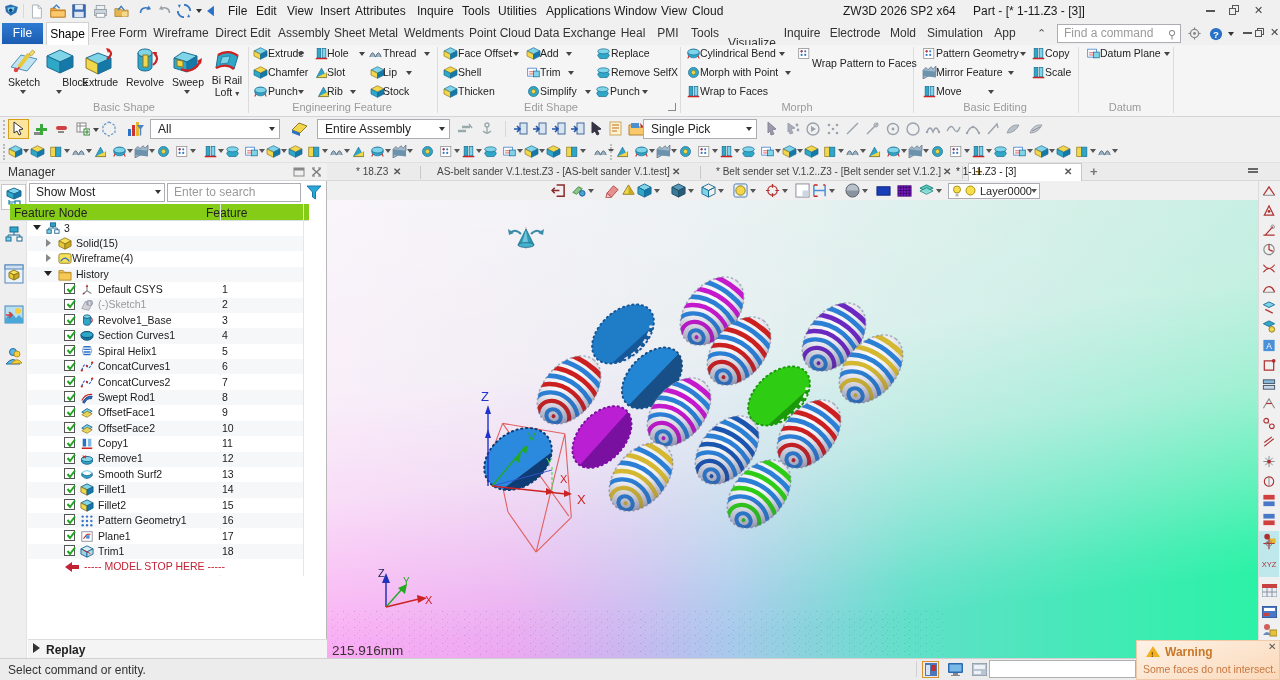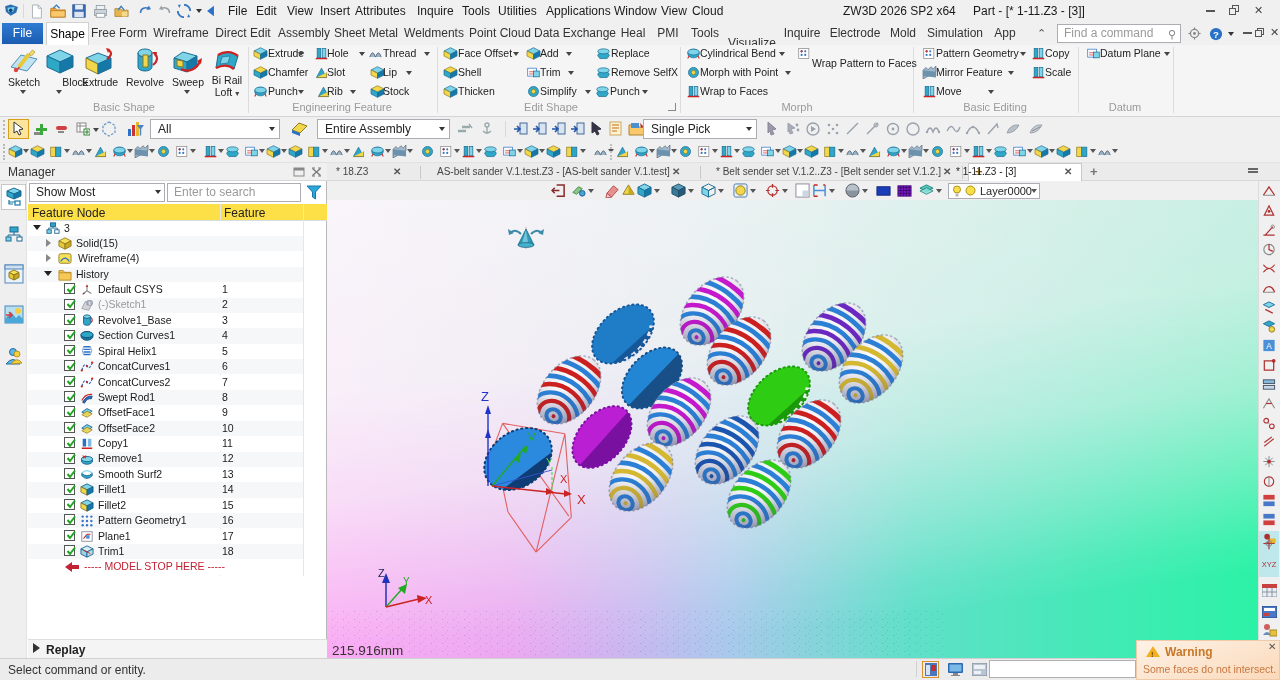--- a/index.html
+++ b/index.html
@@ -1086,21 +1086,21 @@
       <rect x="1" y="1" width="10" height="2.5" fill="#888"></rect>
     </svg>
   </div>
 <div class="ico" style="left:311px;top:167px">
     <svg width="11" height="10" viewBox="0 0 11 10">
       <path d="M1.5 1.5 L9.5 8.5 M9.5 1.5 L1.5 8.5" stroke="#777" stroke-width="1.3"></path>
       <path d="M1 1 h3 M7 1 h3 M1 9 h3 M7 9 h3" stroke="#777" stroke-width="1"></path>
     </svg>
   </div>
 <div class="abs" style="left:327px;top:163px;width:953px;height:18px;background:#ebebeb;border-bottom:1px solid #d8d8d8"></div>
-<div class="dtab" style="left:336px">* 18.Z3</div>
+<div class="dtab" style="left:356px">* 18.Z3</div>
 <div class="dtab" style="left:393px;color:#555;font-weight:bold">✕</div>
 <div class="dtab" style="left:437px">AS-belt sander V.1.test.Z3 - [AS-belt sander V.1.test]</div>
 <div class="dtab" style="left:672px;color:#555;font-weight:bold">✕</div>
 <div class="dtab" style="left:716px">* Belt sender set V.1.2..Z3 - [Belt sender set V.1.2.]</div>
 <div class="dtab" style="left:943px;color:#555;font-weight:bold">✕</div>
 <div class="abs" style="left:420px;top:166px;width:1px;height:13px;background:#c8c8c8"></div>
 <div class="abs" style="left:700px;top:166px;width:1px;height:13px;background:#c8c8c8"></div>
 <div class="abs" style="left:962px;top:166px;width:1px;height:13px;background:#c8c8c8"></div>
 <div class="abs" style="left:968px;top:163px;width:114px;height:18px;background:#fff;border:1px solid #c8c8c8;border-bottom:none"></div>
 <div class="dtab" style="left:975px;color:#7a5a10;font-weight:bold;font-size:13px">+</div>
@@ -1156,21 +1156,21 @@
     </svg>
   </div>
 <div class="combo" style="left:29px;top:183px;width:136px;height:19px;line-height:17px"><span style="padding-left:6px">Show Most</span></div>
 <div class="ico" style="left:155px;top:190px;width:0;height:0;border-left:3.5px solid transparent;border-right:3.5px solid transparent;border-top:4px solid #333"></div>
 <div class="combo" style="left:167px;top:183px;width:134px;height:19px;line-height:17px"><span style="color:#9a9a9a;padding-left:6px">Enter to search</span></div>
 <div class="ico" style="left:305px;top:184px">
     <svg width="18" height="17" viewBox="0 0 18 17">
       <path d="M2 2 h14 l-5.5 6 v7 l-3 -2 v-5 z" fill="#28a8d8" stroke="#1878a8"></path>
     </svg>
   </div>
-<div class="abs" style="left:28px;top:204px;width:299px;height:17px;background:#fde047;border-bottom:1px solid #d8dde2;font-size:12px;color:#222">
+<div class="abs" style="left:10px;top:204px;width:299px;height:17px;background:#84cc16;border-bottom:1px solid #d8dde2;font-size:12px;color:#222">
     <span style="position:absolute;left:4px;top:2px">Feature Node</span>
     <span style="position:absolute;left:196px;top:2px">Feature</span>
   </div>
 <div class="abs" style="left:220px;top:204px;width:1px;height:372px;background:#e4e7ea"></div>
 <div class="abs" style="left:303px;top:204px;width:1px;height:372px;background:#e4e7ea"></div>
 <div class="abs" style="left:28px;top:220.5px;width:275px;height:15.4px;background:#fff"></div>
 <div class="abs" style="left:33px;top:225px;width:0;height:0;border-left:4px solid transparent;border-right:4px solid transparent;border-top:5px solid #222"></div>
 <div class="ico" style="left:46px;top:221.5px">
     <svg width="14" height="13" viewBox="0 0 16 15">
       <rect x="5" y="1" width="6" height="4" fill="#2fa7c7" stroke="#16618c"></rect>
@@ -1191,21 +1191,21 @@
   </div>
 <div class="trow" style="left:76px;top:237px">Solid(15)</div>
 <div class="abs" style="left:28px;top:251.3px;width:275px;height:15.4px;background:#fff"></div>
 <div class="abs" style="left:46px;top:254px;width:0;height:0;border-top:4px solid transparent;border-bottom:4px solid transparent;border-left:5px solid #888"></div>
 <div class="ico" style="left:58px;top:252.3px">
     <svg width="14" height="13" viewBox="0 0 16 15">
       <rect x="1" y="2" width="14" height="11" rx="2" fill="#f7e15a" stroke="#8f7a1e"></rect>
       <path d="M3 11 Q8 3 13 11" fill="none" stroke="#2a72c8" stroke-width="1.3"></path>
     </svg>
   </div>
-<div class="trow" style="left:78px;top:252px">Wireframe(4)</div>
+<div class="trow" style="left:72px;top:252px">Wireframe(4)</div>
 <div class="abs" style="left:28px;top:266.7px;width:275px;height:15.4px;background:#f6f7f8"></div>
 <div class="abs" style="left:44px;top:271px;width:0;height:0;border-left:4px solid transparent;border-right:4px solid transparent;border-top:5px solid #222"></div>
 <div class="ico" style="left:58px;top:267.7px">
     <svg width="14" height="13" viewBox="0 0 16 15">
       <path d="M1 3 h5 l1.5 2 H15 v9 H1 z" fill="#f8c855" stroke="#b08a28"></path>
       <path d="M1 5.5 h14" stroke="#b08a28"></path>
     </svg>
   </div>
 <div class="trow" style="left:76px;top:268px">History</div>
 <div class="abs" style="left:28px;top:282.1px;width:275px;height:15.4px;background:#fff"></div>

